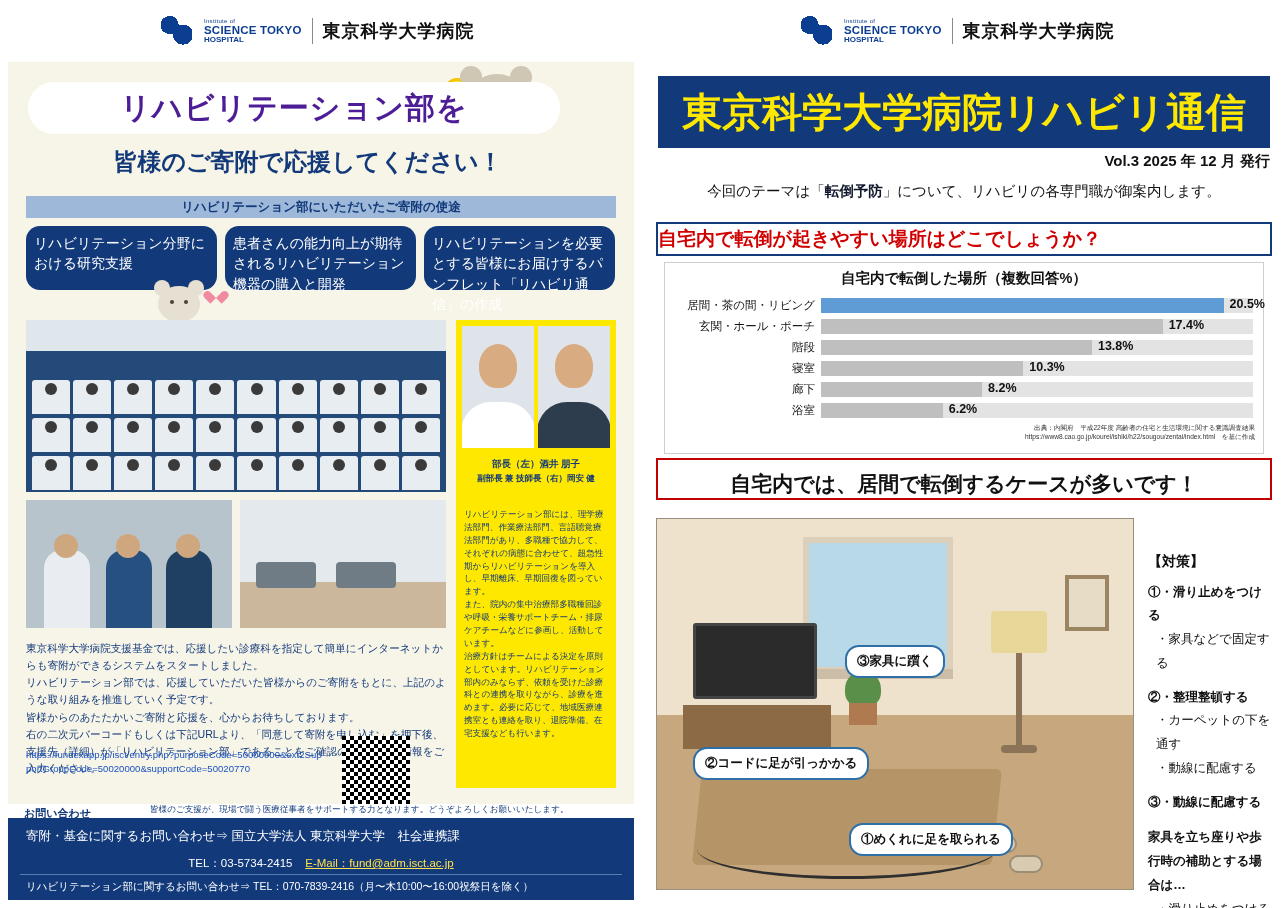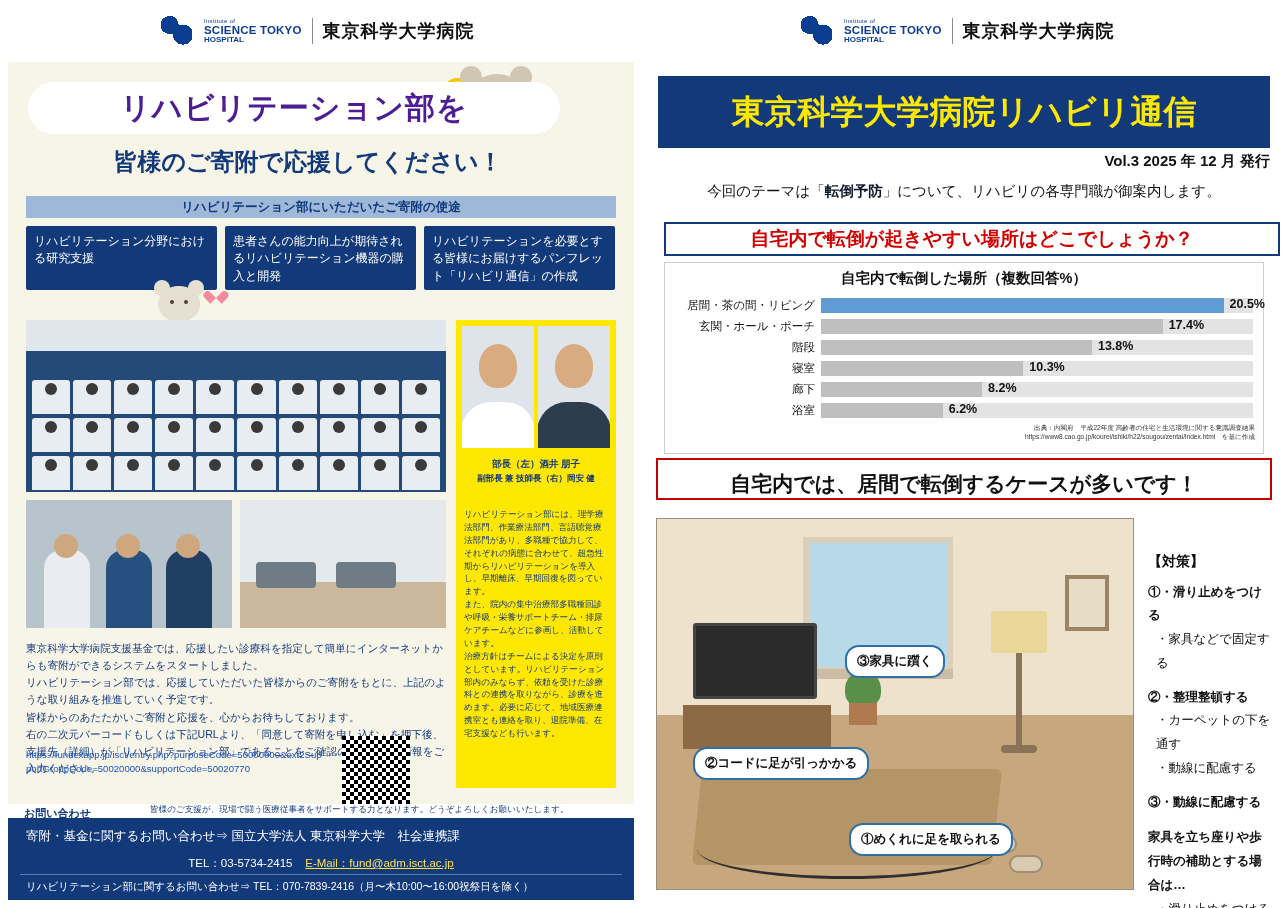--- a/index.html
+++ b/index.html
@@ -57,21 +57,21 @@
          background:radial-gradient(circle,#ffe14d 0 8px,#f5c400 8px); }
 
   .bar-blue {
     position:absolute; left:26px; top:196px; width:590px; height:22px;
     background:#9db8d8; color:#12397a; font-size:12.5px; font-weight:bold;
     display:flex; align-items:center; justify-content:center;
   }
   .boxrow { position:absolute; left:26px; top:226px; width:590px; display:flex; gap:8px; }
   .navybox {
     width:191px; height:64px; background:#12397a; color:#fff;
-    font-size:12px; line-height:1.45; padding:7px 8px; border-radius:2px;
+    font-size:14px; line-height:1.45; padding:7px 8px; border-radius:14px;
   }
 
   .heart { position:absolute; left:208px; top:286px; width:16px; height:14px; }
   .heart:before,.heart:after{ content:""; position:absolute; width:8px; height:12px; background:#f08aa0; border-radius:8px 8px 0 0; top:0; }
   .heart:before{ left:0; transform:rotate(-45deg); transform-origin:bottom right;}
   .heart:after{ left:8px; transform:rotate(45deg); transform-origin:bottom left;}
   .minibear { position:absolute; left:150px; top:280px; width:58px; height:44px; }
   .minibear .h { position:absolute; left:8px; top:6px; width:42px; height:36px; background:#e6e0d2; border-radius:50%; }
   .minibear .e { position:absolute; width:16px; height:16px; background:#e6e0d2; border-radius:50%; top:0; }
   .minibear .e.l{left:4px;} .minibear .e.r{left:38px;}
@@ -390,30 +390,30 @@
       <div class="logo-text">
         <div class="l1">Institute of</div>
         <div class="l2">SCIENCE TOKYO</div>
         <div class="l3">HOSPITAL</div>
       </div>
       <div class="logo-div"></div>
       <div class="logo-jp">東京科学大学病院</div>
     </div>
 
     <div style="position:absolute; left:16px; top:76px; width:612px; height:72px; background:#12397a; display:flex; align-items:center; justify-content:center;">
-      <span style="color:#ffe800; font-size:33px; font-weight:bold;">東京科学大学病院リハビリ通信</span>
+      <span style="color:#ffe800; font-size:40px; font-weight:bold;">東京科学大学病院リハビリ通信</span>
     </div>
 
     <div style="position:absolute; left:16px; top:152px; width:612px; text-align:right; font-size:15px; font-weight:bold; color:#111;">Vol.3  2025 年 12 月 発行</div>
 
     <div style="position:absolute; left:14px; top:182px; width:616px; text-align:center; font-size:14.5px; color:#111;">
       <span>今回のテーマは「</span><span style="color:#0f172a; font-weight:bold;">転倒予防</span><span>」について、リハビリの各専門職が御案内します。</span>
     </div>
 
-    <div style="position:absolute; left:14px; top:222px; width:616px; height:34px; border:2px solid #12397a; display:flex; align-items:center; justify-content:center;margin-left:8px;">
+    <div style="position:absolute; left:14px; top:222px; width:616px; height:34px; border:2px solid #12397a; display:flex; align-items:center; justify-content:flex-start;">
       <span style="color:#d10000; font-size:19px; font-weight:bold;">自宅内で転倒が起きやすい場所はどこでしょうか？</span>
     </div>
 
     <div style="position:absolute; left:22px; top:262px; width:600px; height:192px; border:1px solid #cfcfcf; background:#fff;">
       <div class="chart-title">自宅内で転倒した場所（複数回答%）</div>
       <div class="chart-rows" id="chart-rows">
           <div class="crow">
             <div class="clabel">居間・茶の間・リビング</div>
             <div class="ctrack">
               <div class="cbar" style="width: 93.1818%;"></div>

